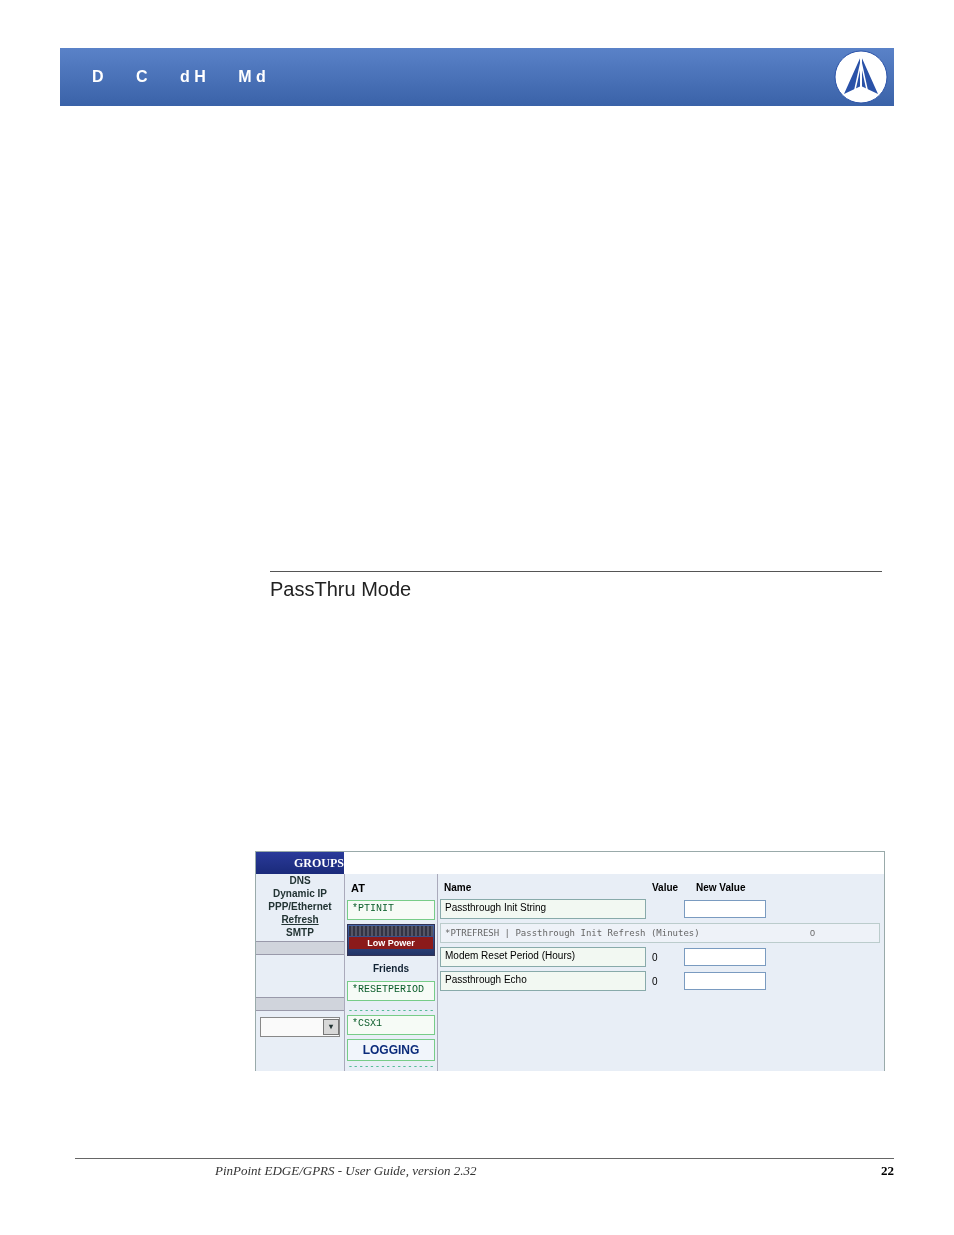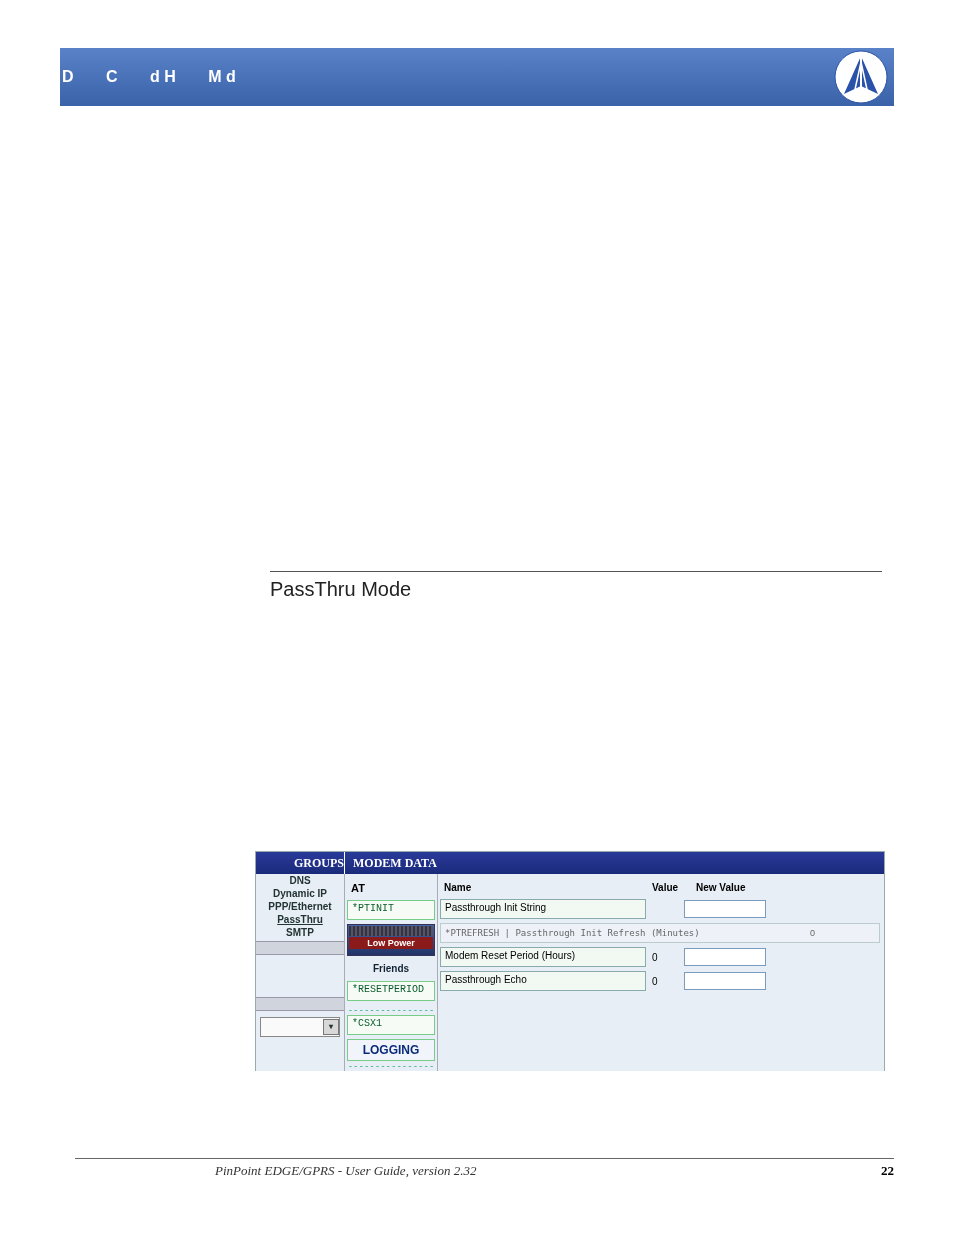--- a/index.html
+++ b/index.html
@@ -17,21 +17,21 @@
     box-sizing: border-box;
     height: 100%;
     position: relative;
   }
   .topbar {
     background: #4a72b8;
     background: linear-gradient(to bottom, #5a82c8 0%, #4a72b8 50%, #3a62a8 100%);
     height: 58px;
     display: flex;
     align-items: center;
-    padding: 0 2px;
+    padding: 0 32px;
     color: #fff;
     font-weight: bold;
     font-size: 16px;
     position: relative;
   }
   .topbar .letters span {
     display: inline-block;
     margin-right: 28px;
   }
   .logo {
@@ -301,28 +301,27 @@
       <path d="M20 44 L27 12 L34 44" fill="none" stroke="#fff" stroke-width="1.5"></path>
     </svg>
   </div>
 
   <div class="section-heading">PassThru Mode</div>
 
   <div class="screenshot-wrap">
     <div class="app-window">
       <div class="app-header-row">
         <div class="groups-tab">GROUPS</div>
-        <div class="modem-tab">MODEM DATA</div>
       </div>
       <div class="app-body">
         <div class="sidebar">
           <div class="side-item">DNS</div>
           <div class="side-item">Dynamic IP</div>
           <div class="side-item">PPP/Ethernet</div>
-          <div class="side-item underline">PassThru</div>
+          <div class="side-item underline">Refresh</div>
           <div class="side-item">SMTP</div>
           <div class="scroll-area"></div>
           <div style="height:40px"></div>
           <div class="scroll-area"></div>
           <div class="dropdown-ctrl">
             <div class="arrow">▾</div>
           </div>
         </div>
 
         <div class="midcol">

